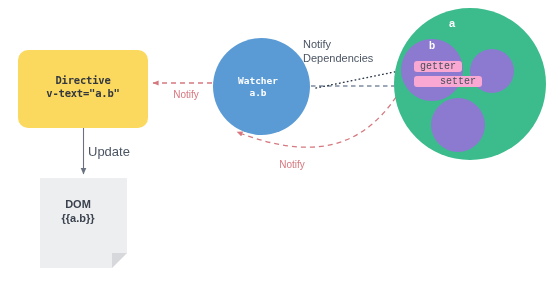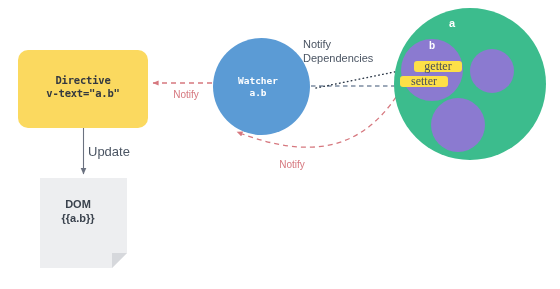--- a/index.html
+++ b/index.html
@@ -109,32 +109,32 @@
     left: 420px;
     top: 40px;
     width: 24px;
     text-align: center;
     font-size: 10px;
     color: #ffffff;
     font-weight: bold;
   }
   .accessor-box {
     position: absolute;
-    background: #fde047;
+    background: #f9a8d4;
     border-radius: 3px;
     text-align: center;
-    font-family: Liberation Serif, serif;
-    font-size: 12px;
+    font-family: Liberation Mono, monospace;
+    font-size: 10px;
     color: #4a4f58;
     line-height: 11px;
     height: 11px;
     width: 48px;
   }
   #getter-box { left: 414px; top: 61px; }
-  #setter-box { left: 400px; top: 76px; }
+  #setter-box { left: 414px; top: 76px; padding-left: 20px; }
 </style>
 </head>
 <body>
 
 <div id="diagram-root">
 
   <svg id="diagram-svg" viewBox="0 0 560 289" xmlns="http://www.w3.org/2000/svg">
     <defs>
       <marker id="arrow-pink" markerWidth="7" markerHeight="7" refX="5.6" refY="2.6" orient="auto" markerUnits="userSpaceOnUse">
         <path d="M0,0 L6,2.6 L0,5.2 z" fill="#D6787F"></path>

